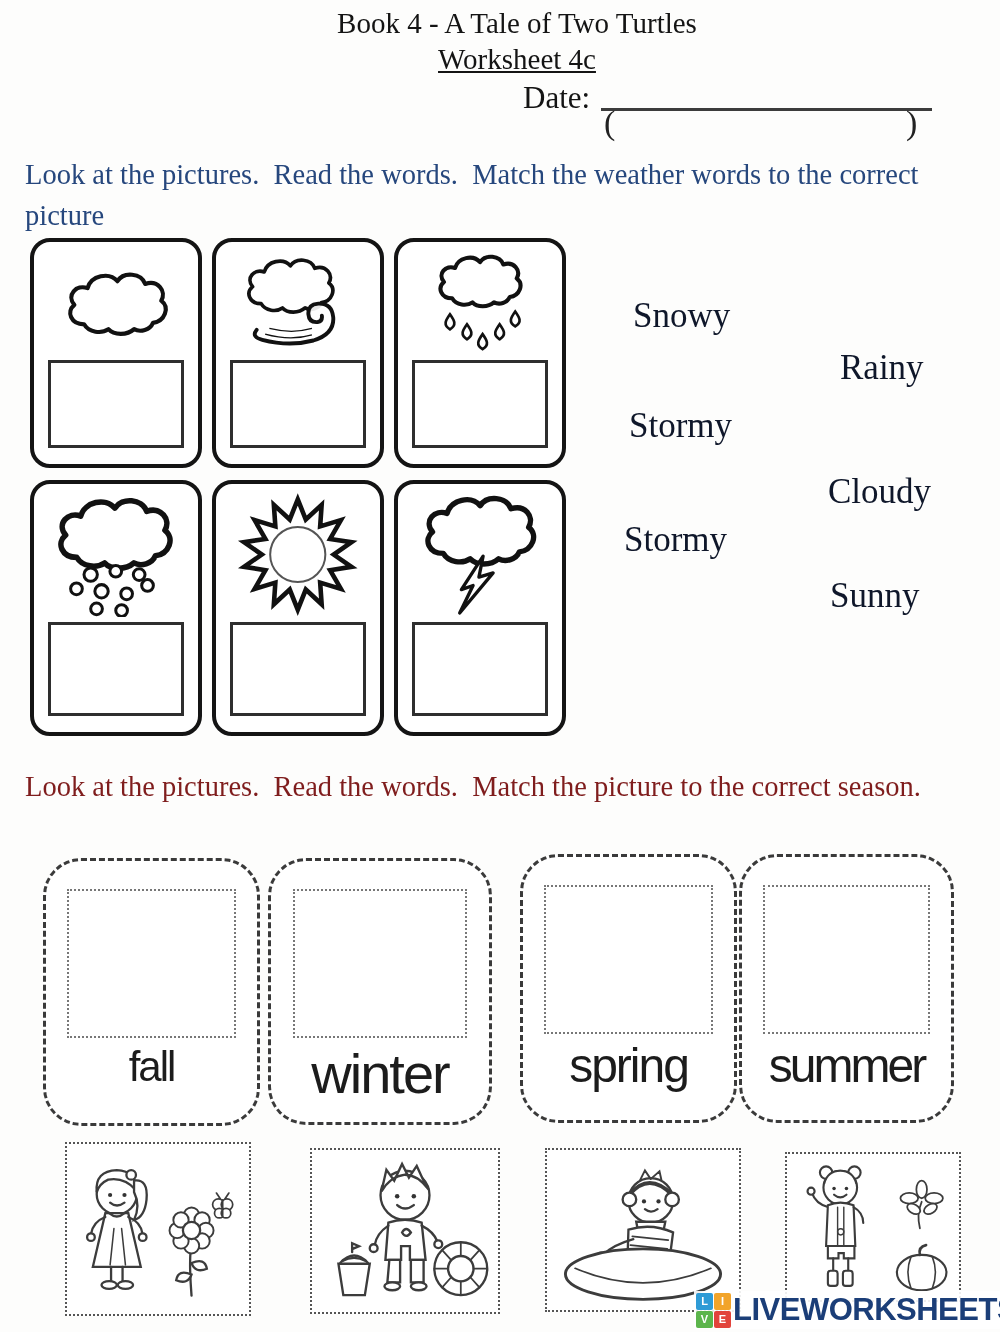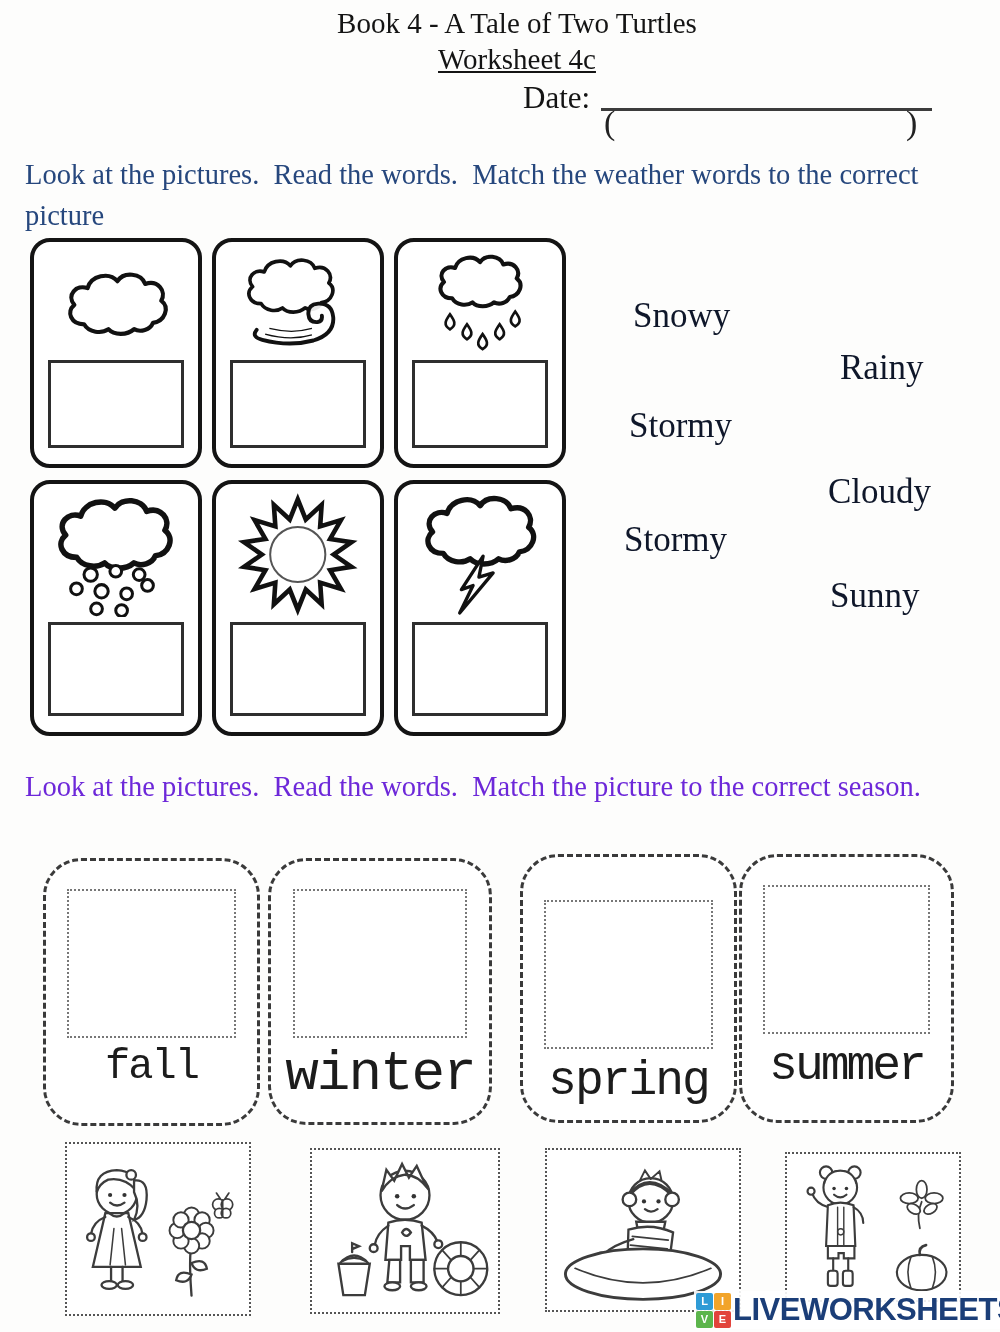--- a/index.html
+++ b/index.html
@@ -41,24 +41,24 @@
   .w2{left:629px;top:406px;}
   .w3{left:828px;top:472px;}
   .w4{left:624px;top:520px;}
   .w5{left:830px;top:576px;}
 
   
   .season-card{position:absolute;border:3px dashed #3a3a3a;border-radius:38px;background:#fff;
                display:flex;flex-direction:column;align-items:center;}
   .sc0{left:43px; top:858px;width:211px;height:262px;}
   .sc1{left:268px;top:858px;width:218px;height:261px;}
-  .sc2{left:520px;top:854px;width:211px;height:263px;justify-content:center;}
+  .sc2{left:520px;top:854px;width:211px;height:263px;}
   .sc3{left:739px;top:854px;width:209px;height:263px;}
   .season-drop-square{margin-top:28px;width:78%;height:145px;border:2px dotted #777;background:#fff;}
-  .season-label{font-family:Liberation Mono, monospace;color:#1c1c1c;margin-top:8px;
+  .season-label{font-family:Liberation Sans, sans-serif;color:#1c1c1c;margin-top:8px;
                 letter-spacing:-2px;line-height:1;}
   .sc0 .season-label{font-size:42px;}
   .sc1 .season-label{font-size:56px;}
   .sc2 .season-label{font-size:48px;}
   .sc3 .season-label{font-size:48px;letter-spacing:-3px;}
 
   
   .picture-box{position:absolute;border:2.5px dotted #555;background:#fff;}
   .picture-box svg{width:100%;height:100%;}
   .p0{left:65px; top:1142px;width:182px;height:170px;}
@@ -169,21 +169,21 @@
     </div>
   <div id="word-list">
       <div class="weather-word w0">Snowy</div>
       <div class="weather-word w1">Rainy</div>
       <div class="weather-word w2">Stormy</div>
       <div class="weather-word w3">Cloudy</div>
       <div class="weather-word w4">Stormy</div>
       <div class="weather-word w5">Sunny</div>
     </div>
 
-  <div class="instruction instr2" style="color: #6d28d9;">Look at the pictures.  Read the words.  Match the picture to the correct season.</div>
+  <div class="instruction instr2" style="color: #7f1d1d;">Look at the pictures.  Read the words.  Match the picture to the correct season.</div>
   <div id="season-row">
       <div class="season-card sc0">
         <div class="season-drop-square"></div>
         <div class="season-label">fall</div>
       </div>
       <div class="season-card sc1">
         <div class="season-drop-square"></div>
         <div class="season-label">winter</div>
       </div>
       <div class="season-card sc2">

